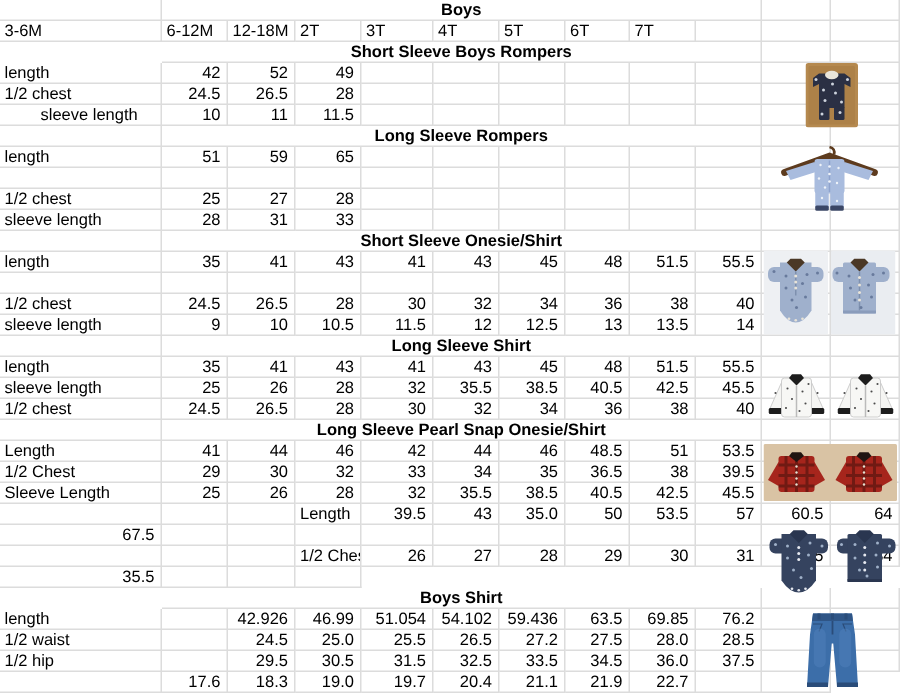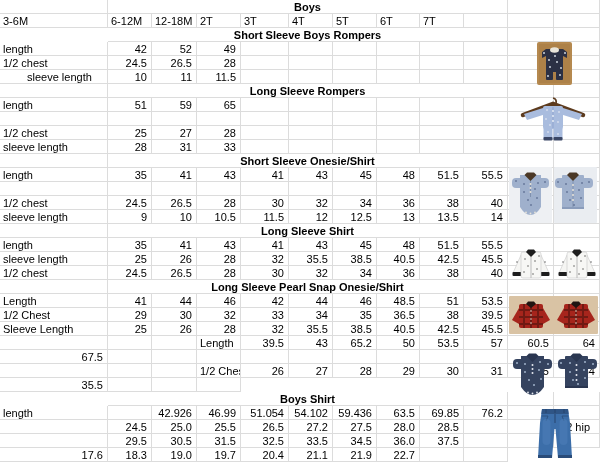--- a/index.html
+++ b/index.html
@@ -265,21 +265,21 @@
       <div class="cell val">42.5</div>
       <div class="cell val">45.5</div>
       <div class="cell"></div>
       <div class="cell"></div>
       <div class="cell lab"></div>
       <div class="cell"></div>
       <div class="cell"></div>
       <div class="cell lab">Length</div>
       <div class="cell val">39.5</div>
       <div class="cell val">43</div>
-      <div class="cell val">65.2</div>
+      <div class="cell val">35.0</div>
       <div class="cell val">50</div>
       <div class="cell val">53.5</div>
       <div class="cell val">57</div>
       <div class="cell val">60.5</div>
       <div class="cell val">64</div>
       <div class="cell val">67.5</div>
       <div class="cell"></div>
       <div class="cell"></div>
       <div class="cell lab"></div>
       <div class="cell val"></div>
@@ -314,20 +314,21 @@
       <div class="cell val">42.926</div>
       <div class="cell val">46.99</div>
       <div class="cell val">51.054</div>
       <div class="cell val">54.102</div>
       <div class="cell val">59.436</div>
       <div class="cell val">63.5</div>
       <div class="cell val">69.85</div>
       <div class="cell val">76.2</div>
       <div class="cell"></div>
       <div class="cell"></div>
+      <div class="cell lab">1/2 waist</div>
       <div class="cell val"></div>
       <div class="cell val">24.5</div>
       <div class="cell val">25.0</div>
       <div class="cell val">25.5</div>
       <div class="cell val">26.5</div>
       <div class="cell val">27.2</div>
       <div class="cell val">27.5</div>
       <div class="cell val">28.0</div>
       <div class="cell val">28.5</div>
       <div class="cell"></div>

